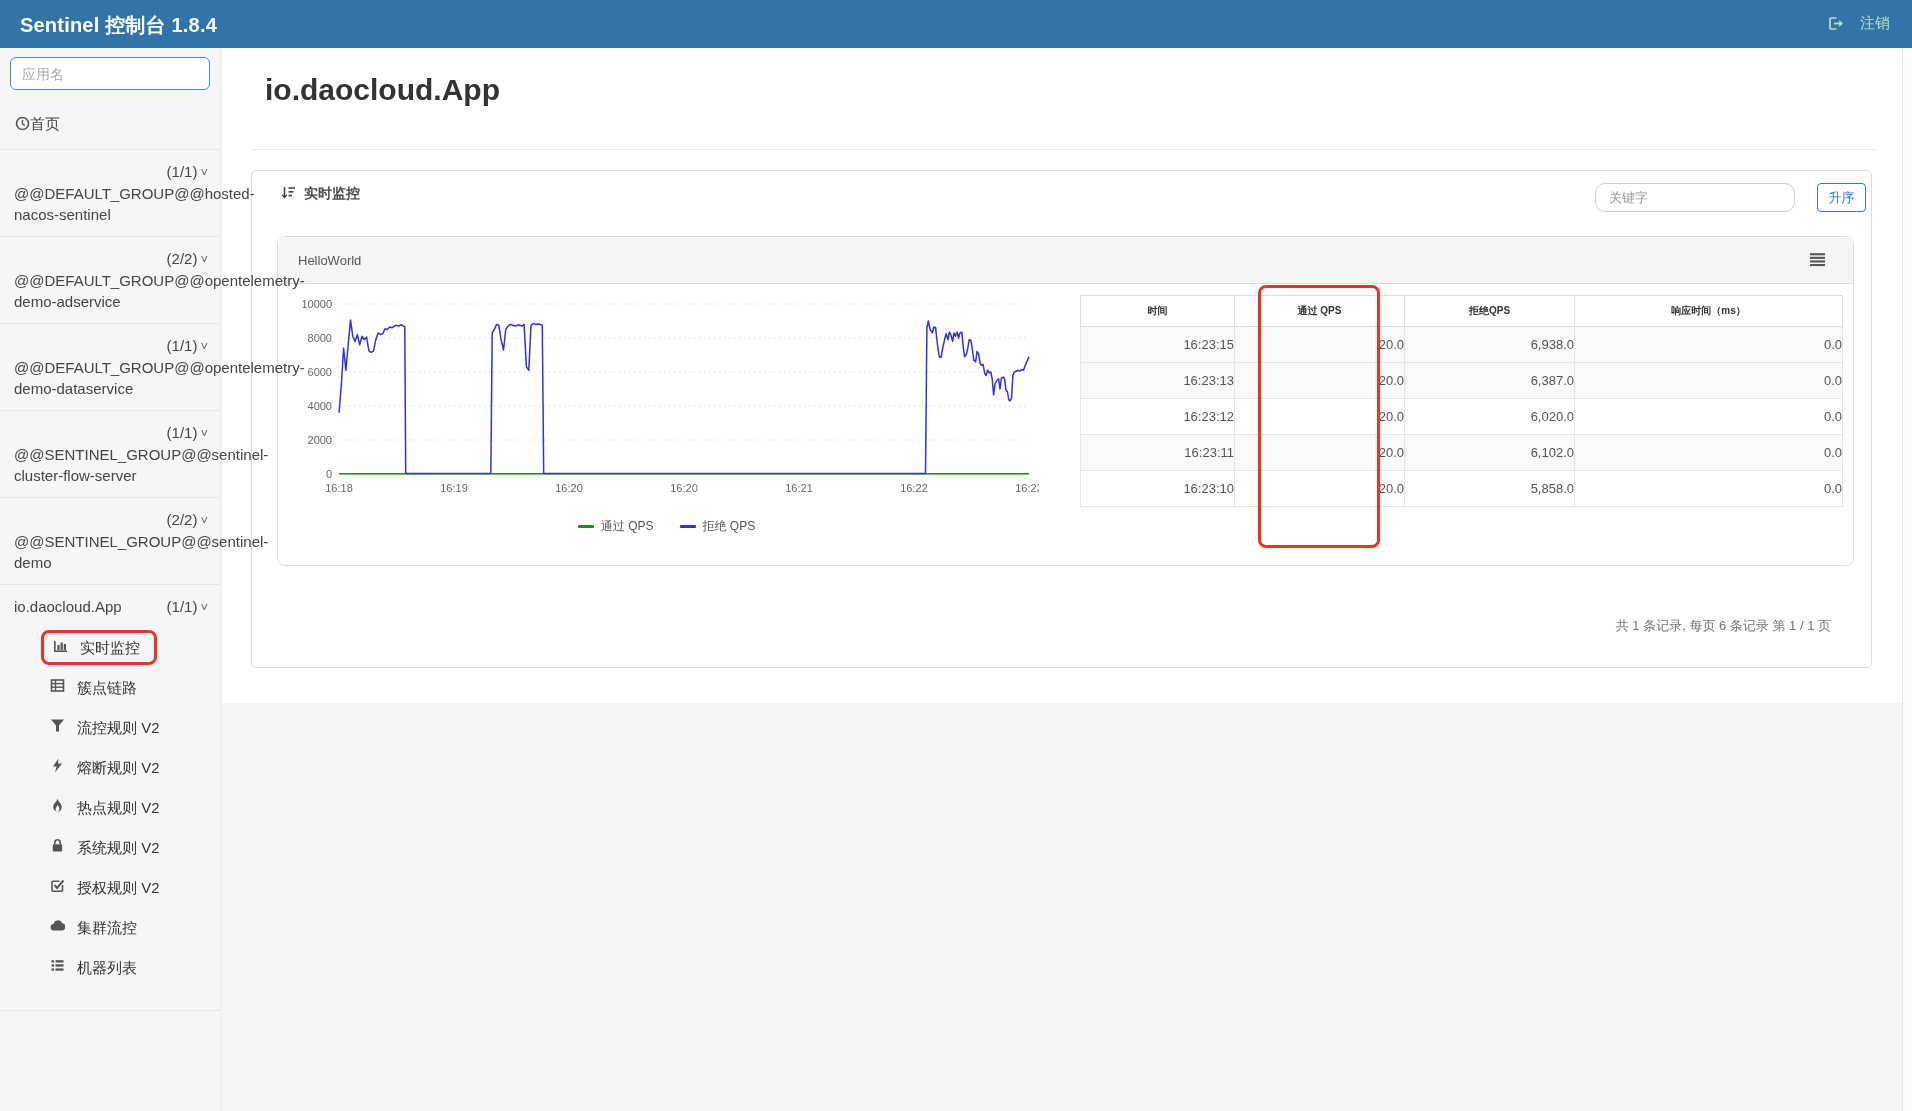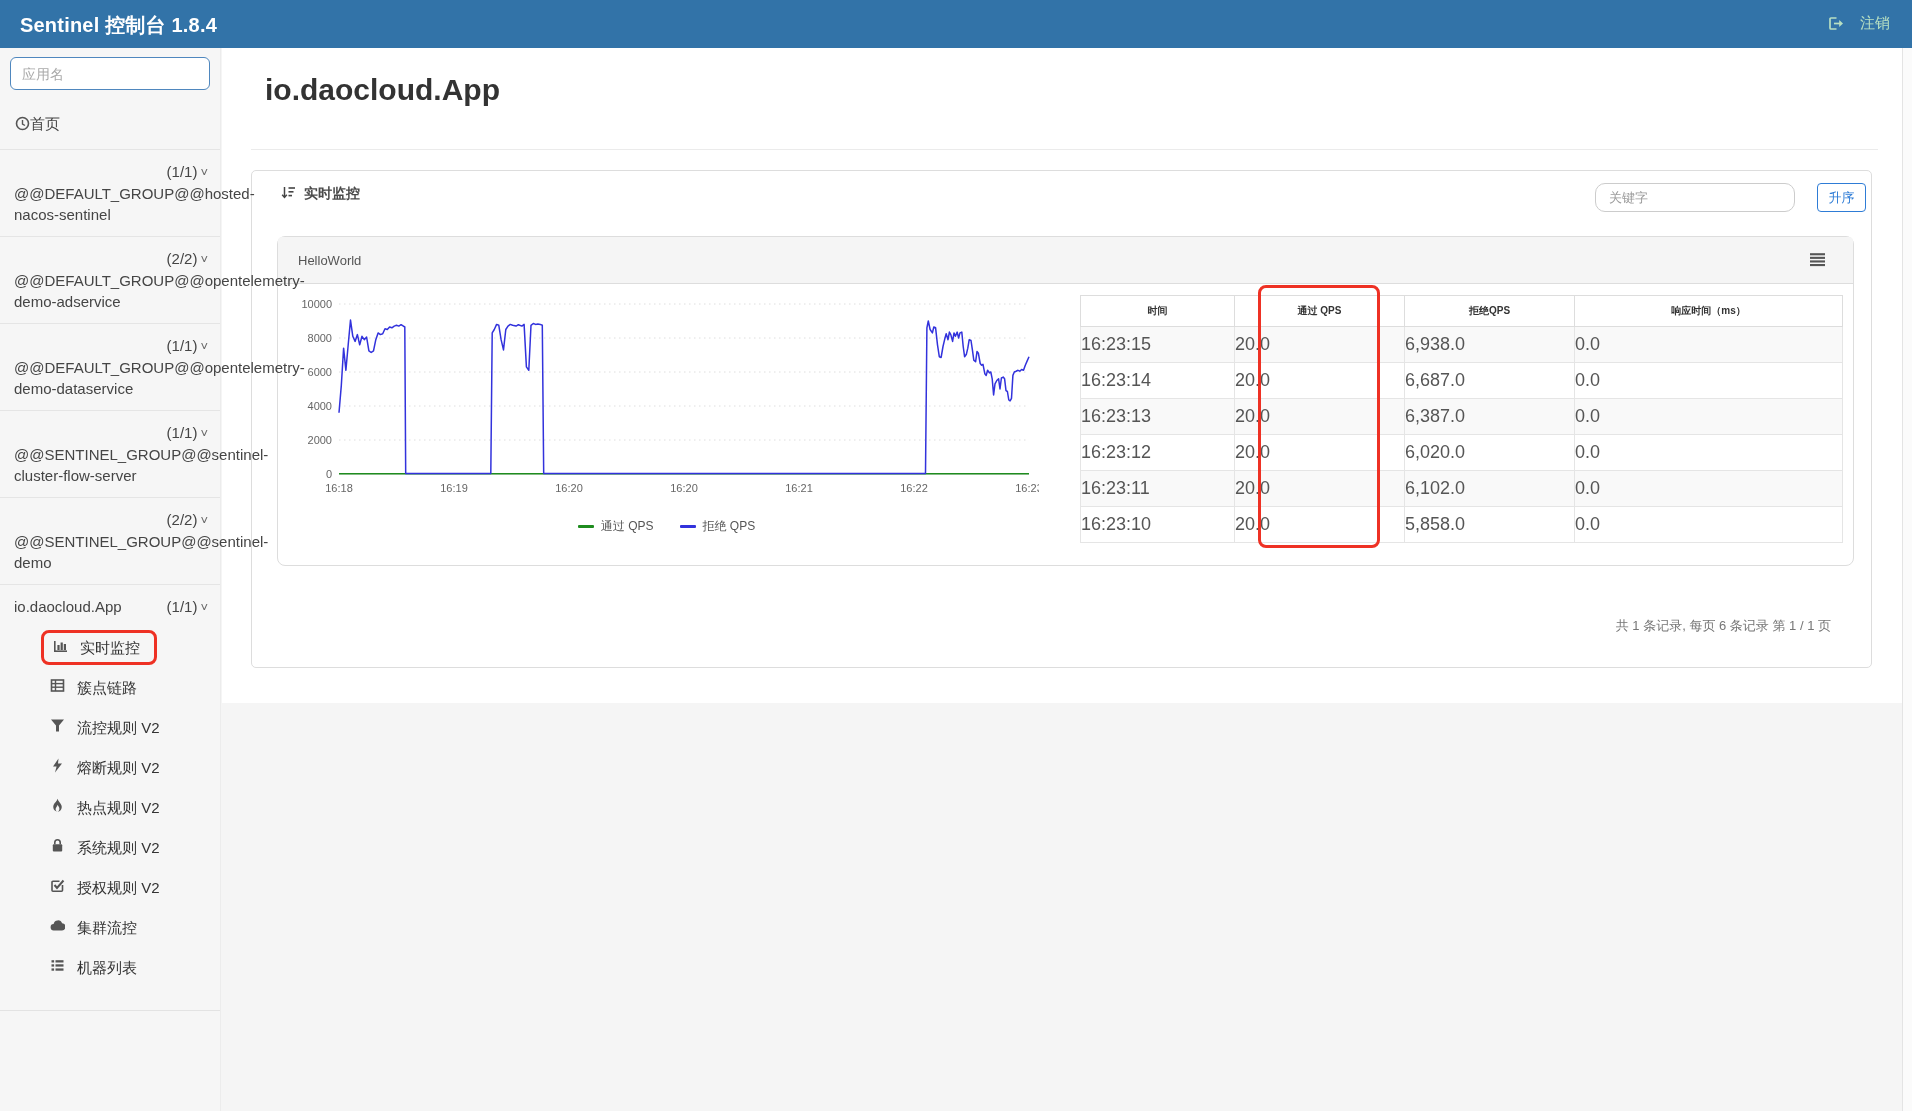--- a/index.html
+++ b/index.html
@@ -52,21 +52,21 @@
   .menu-icon { position:absolute; right:27px; top:15px; cursor:pointer; }
 
   .chart-svg { position:absolute; left:16px; top:48px; }
   .legend { position:absolute; left:16px; top:281px; width:745px; display:flex; justify-content:center; gap:26px; font-size:12px; color:#555; }
   .legend-item { display:flex; align-items:center; gap:7px; }
   .legend-dash { width:16px; height:3px; border-radius:1px; }
 
   .table-wrap { position:absolute; left:802px; top:58px; width:762px; }
   table.mon { border-collapse:collapse; width:762px; table-layout:fixed; }
   table.mon th { height:31px; font-size:10px; font-weight:bold; color:#333; text-align:center; border:1px solid #ddd; background:#fff; }
-  table.mon td { height:36px; font-size:18px; color:#555; text-align:left; border:1px solid #e5e5e5; }
+  table.mon td { height:36px; font-size:13px; color:#555; text-align:right; border:1px solid #e5e5e5; }
   table.mon tr.stripe td { background:#f9f9f9; }
 
   .red-box-table { position:absolute; left:980px; top:48px; width:122px; height:263px; border:3px solid #ee3124; border-radius:8px; pointer-events:none; z-index:9; }
   .pagination { position:absolute; right:40px; top:446px; font-size:13px; color:#767676; }
 </style>
 </head>
 <body>
 
 <div class="topbar">
   <div class="brand">Sentinel 控制台 1.8.4</div>
@@ -257,26 +257,20 @@
               <th>响应时间（ms）</th>
             </tr>
           </thead>
         <tbody id="table-body">
             <tr class="stripe">
               <td>16:23:15</td>
               <td>20.0</td>
               <td>6,938.0</td>
               <td>0.0</td>
             </tr>
-            <tr class="">
-              <td>16:23:14</td>
-              <td>20.0</td>
-              <td>6,687.0</td>
-              <td>0.0</td>
-            </tr>
             <tr class="stripe">
               <td>16:23:13</td>
               <td>20.0</td>
               <td>6,387.0</td>
               <td>0.0</td>
             </tr>
             <tr class="">
               <td>16:23:12</td>
               <td>20.0</td>
               <td>6,020.0</td>

